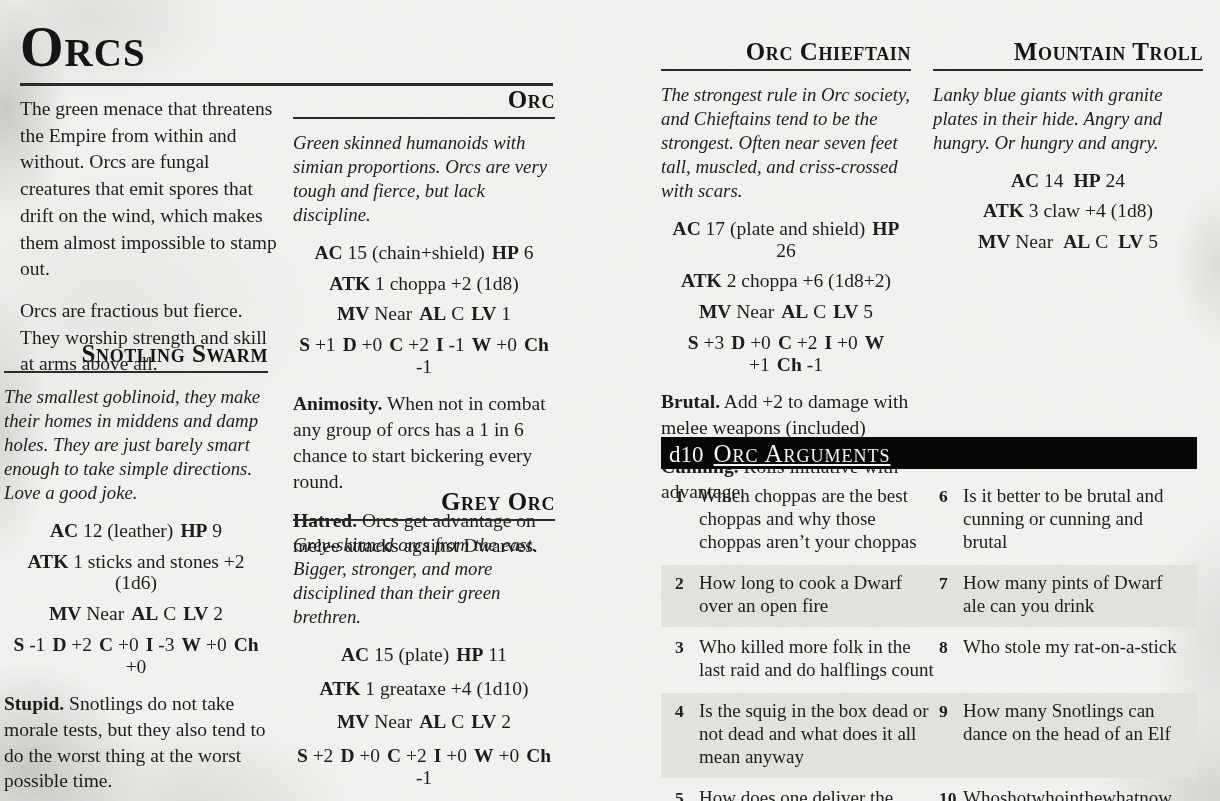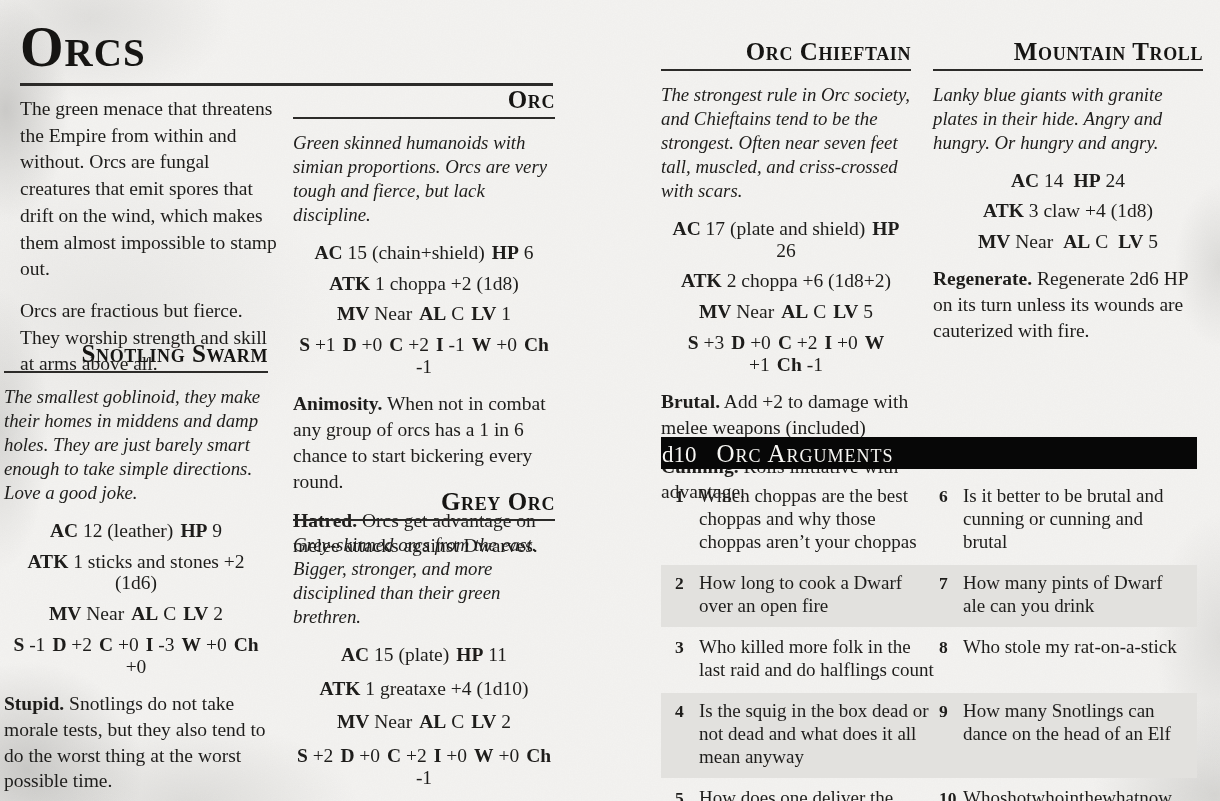--- a/index.html
+++ b/index.html
@@ -62,25 +62,25 @@
   #sb-greyorc{left:293px;top:488px;width:262px;}
   #sb-chieftain{left:661px;top:38px;width:250px;}
   #sb-troll{left:933px;top:38px;width:270px;}
   #sb-greyorc .sb-stats .stat-line{margin-bottom:12px;}
   #sb-troll .stat-line .pair + .pair{margin-left:10px;}
 
   
   .args-table{position:absolute;left:661px;top:437px;width:536px;}
   .arg-header{
     background:var(--table-header-bg);color:var(--table-header-text);
-    height:32px;display:flex;align-items:baseline;padding:2px 0 0 1px;
+    height:32px;display:flex;align-items:baseline;padding:2px 0 0 8px;
     font-size:25px;line-height:30px;
   }
   .arg-header .die{font-size:23px;}
-  .arg-header .arg-title{font-variant:small-caps;letter-spacing:1px;margin-left:20px;}
+  .arg-header .arg-title{font-variant:small-caps;letter-spacing:1px;margin-left:10px;text-decoration:underline;}
   .arg-body{margin-top:9px;}
   .arg-row{
     display:grid;grid-template-columns:24px 240px 24px 1fr;
     padding:7px 8px 9px 14px;margin-bottom:2px;
     font-size:19px;line-height:1.21;
   }
   .arg-row.shaded{background:var(--row-shade);}
   .arg-row .num{font-weight:700;font-size:17.5px;padding-top:1px;}
 </style>
 </head>
@@ -152,21 +152,20 @@
       <p class="sb-trait"><b>Cunning.</b> Rolls initiative with advantage.</p>
     </section>
   <section class="statblock" id="sb-troll">
       <div class="sb-title">Mountain Troll</div>
       <p class="sb-flavor">Lanky blue giants with granite plates in their hide. Angry and hungry. Or hungry and angry.</p>
       <div class="sb-stats">
         <div class="stat-line"><span class="pair"><b>AC</b> 14</span><span class="pair"><b>HP</b> 24</span></div>
         <div class="stat-line"><span class="pair"><b>ATK</b> 3 claw +4 (1d8)</span></div>
         <div class="stat-line"><span class="pair"><b>MV</b> Near</span><span class="pair"><b>AL</b> C</span><span class="pair"><b>LV</b> 5</span></div>
       </div>
-      <p class="sb-trait"><b>Regenerate.</b> Regenerate 2d6 HP on its turn unless its wounds are cauterized with fire.</p>
     </section>
 
   <section class="args-table">
     <div class="arg-header">
       <span class="die">d10</span>
       <span class="arg-title">Orc Arguments</span>
     </div>
     <div class="arg-body">
         <div class="arg-row">
           <div class="num">1</div>

